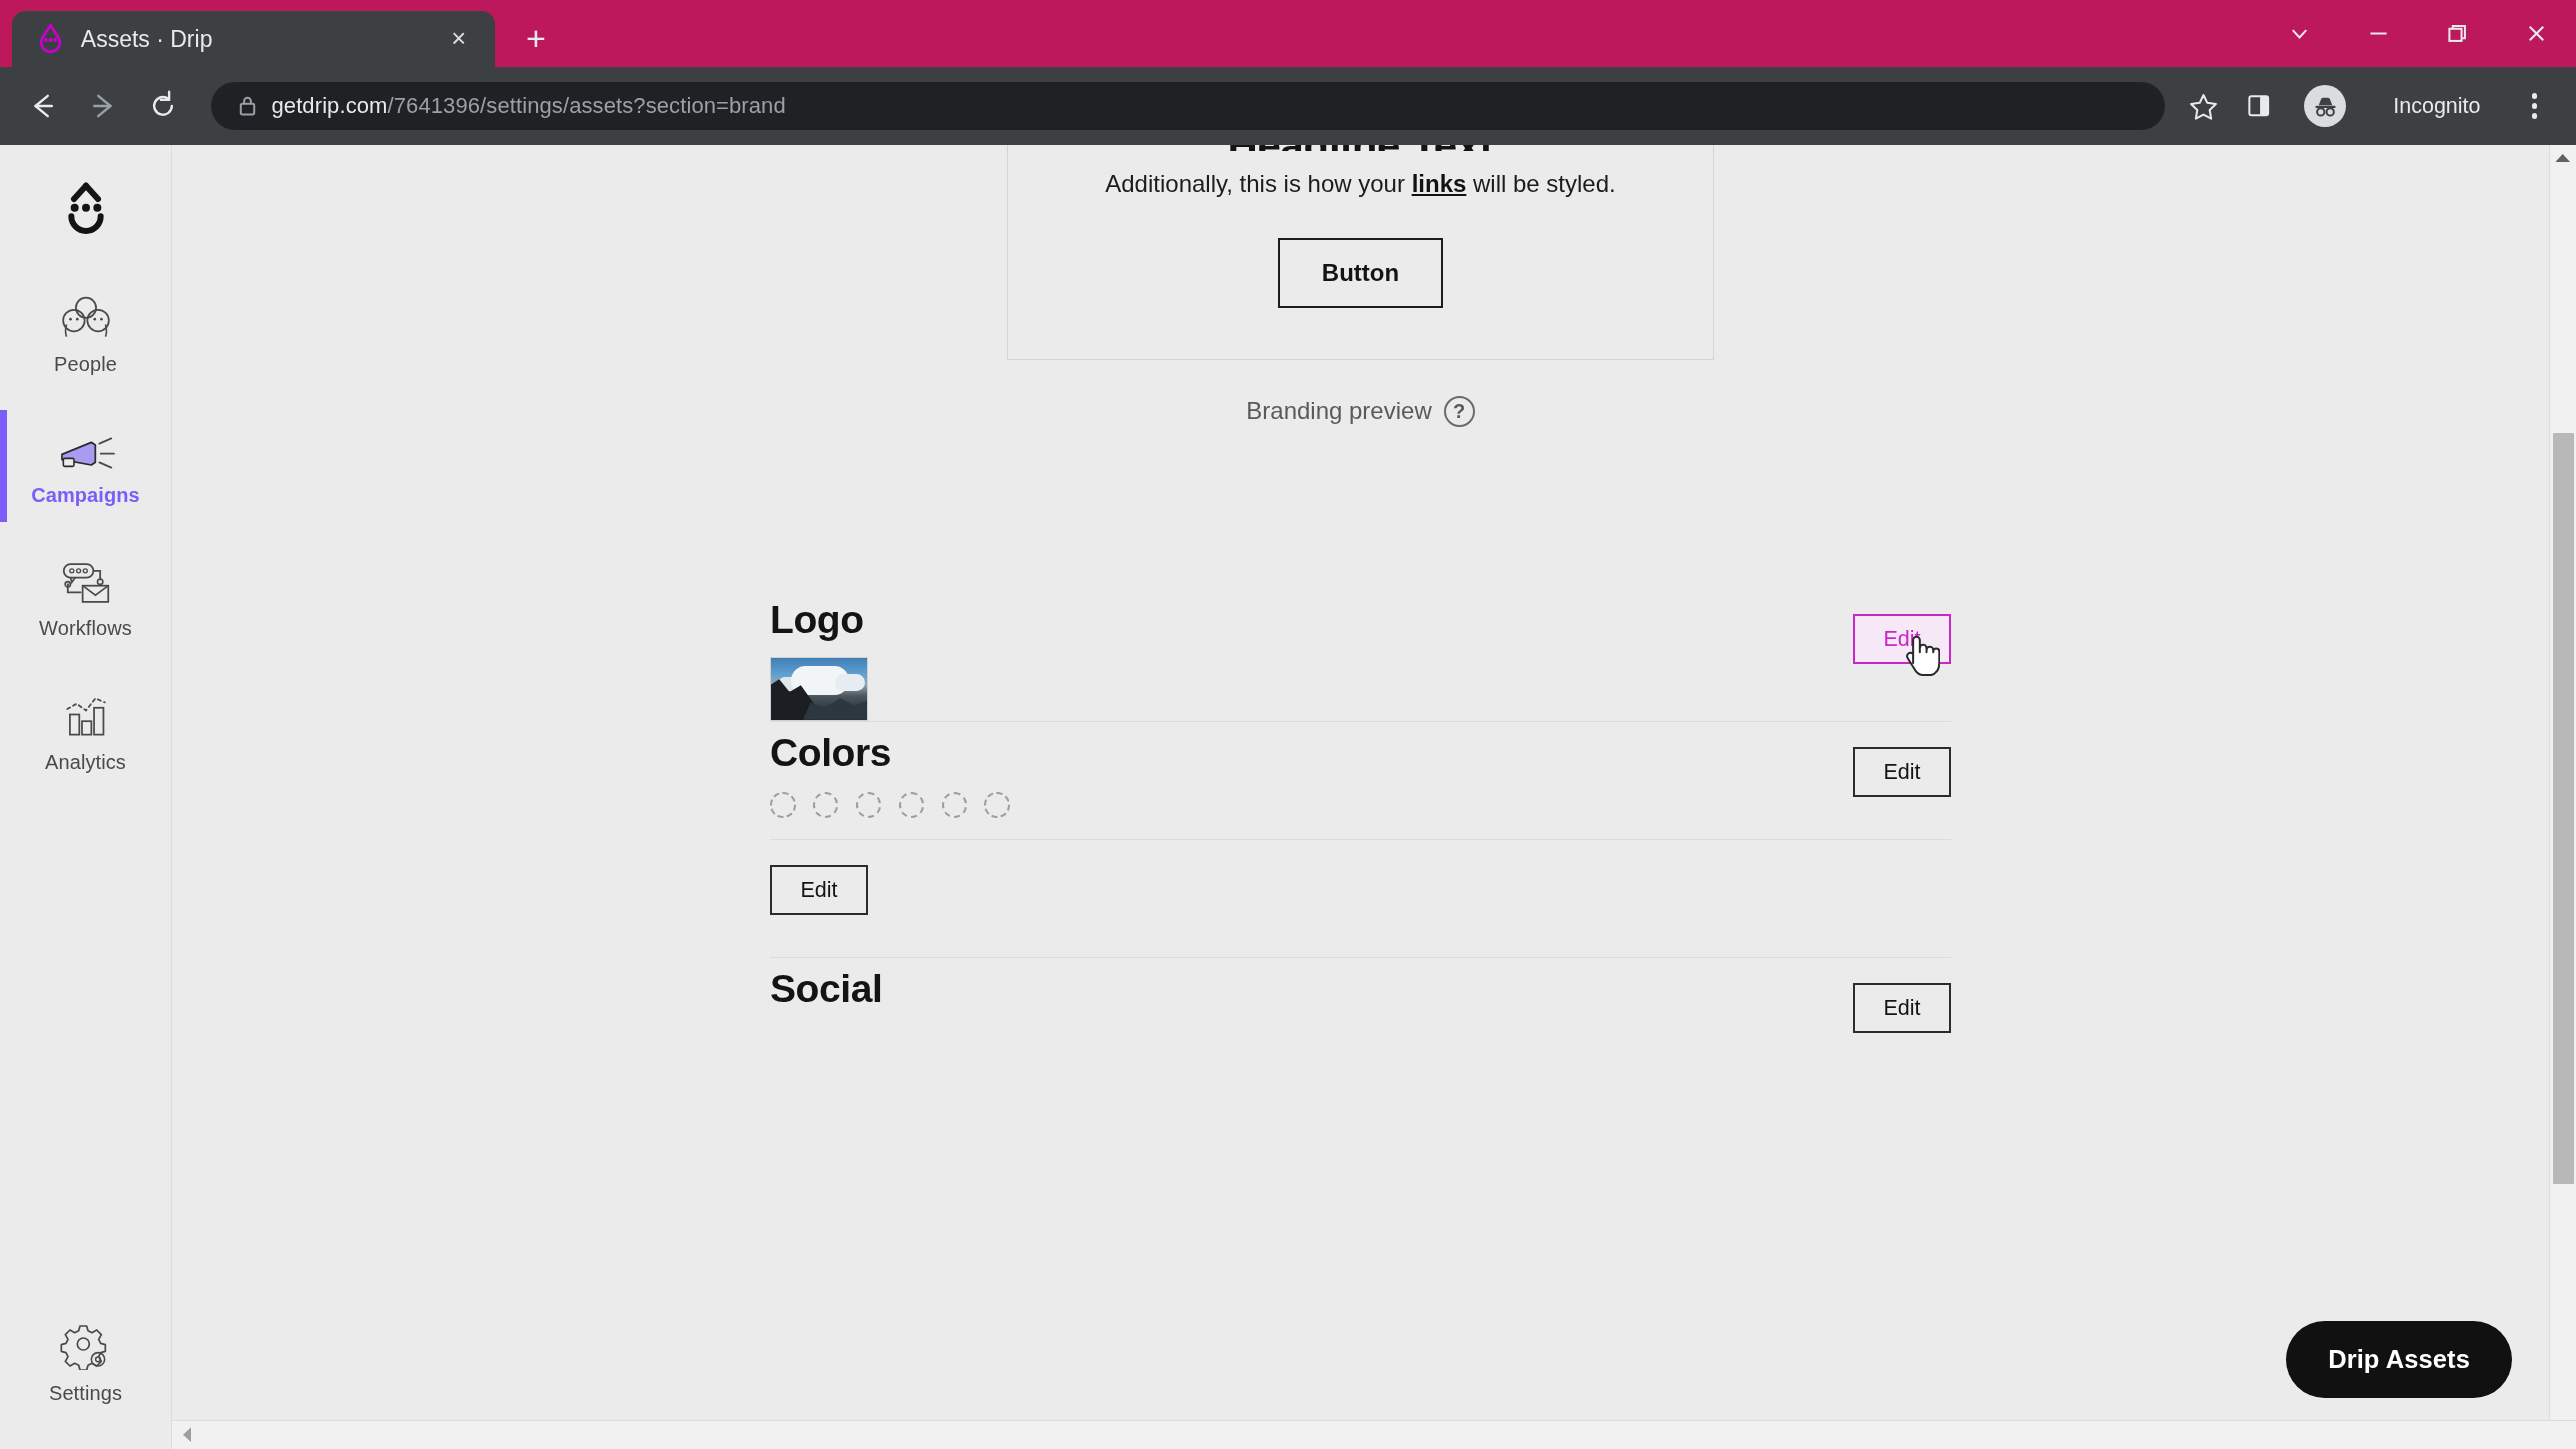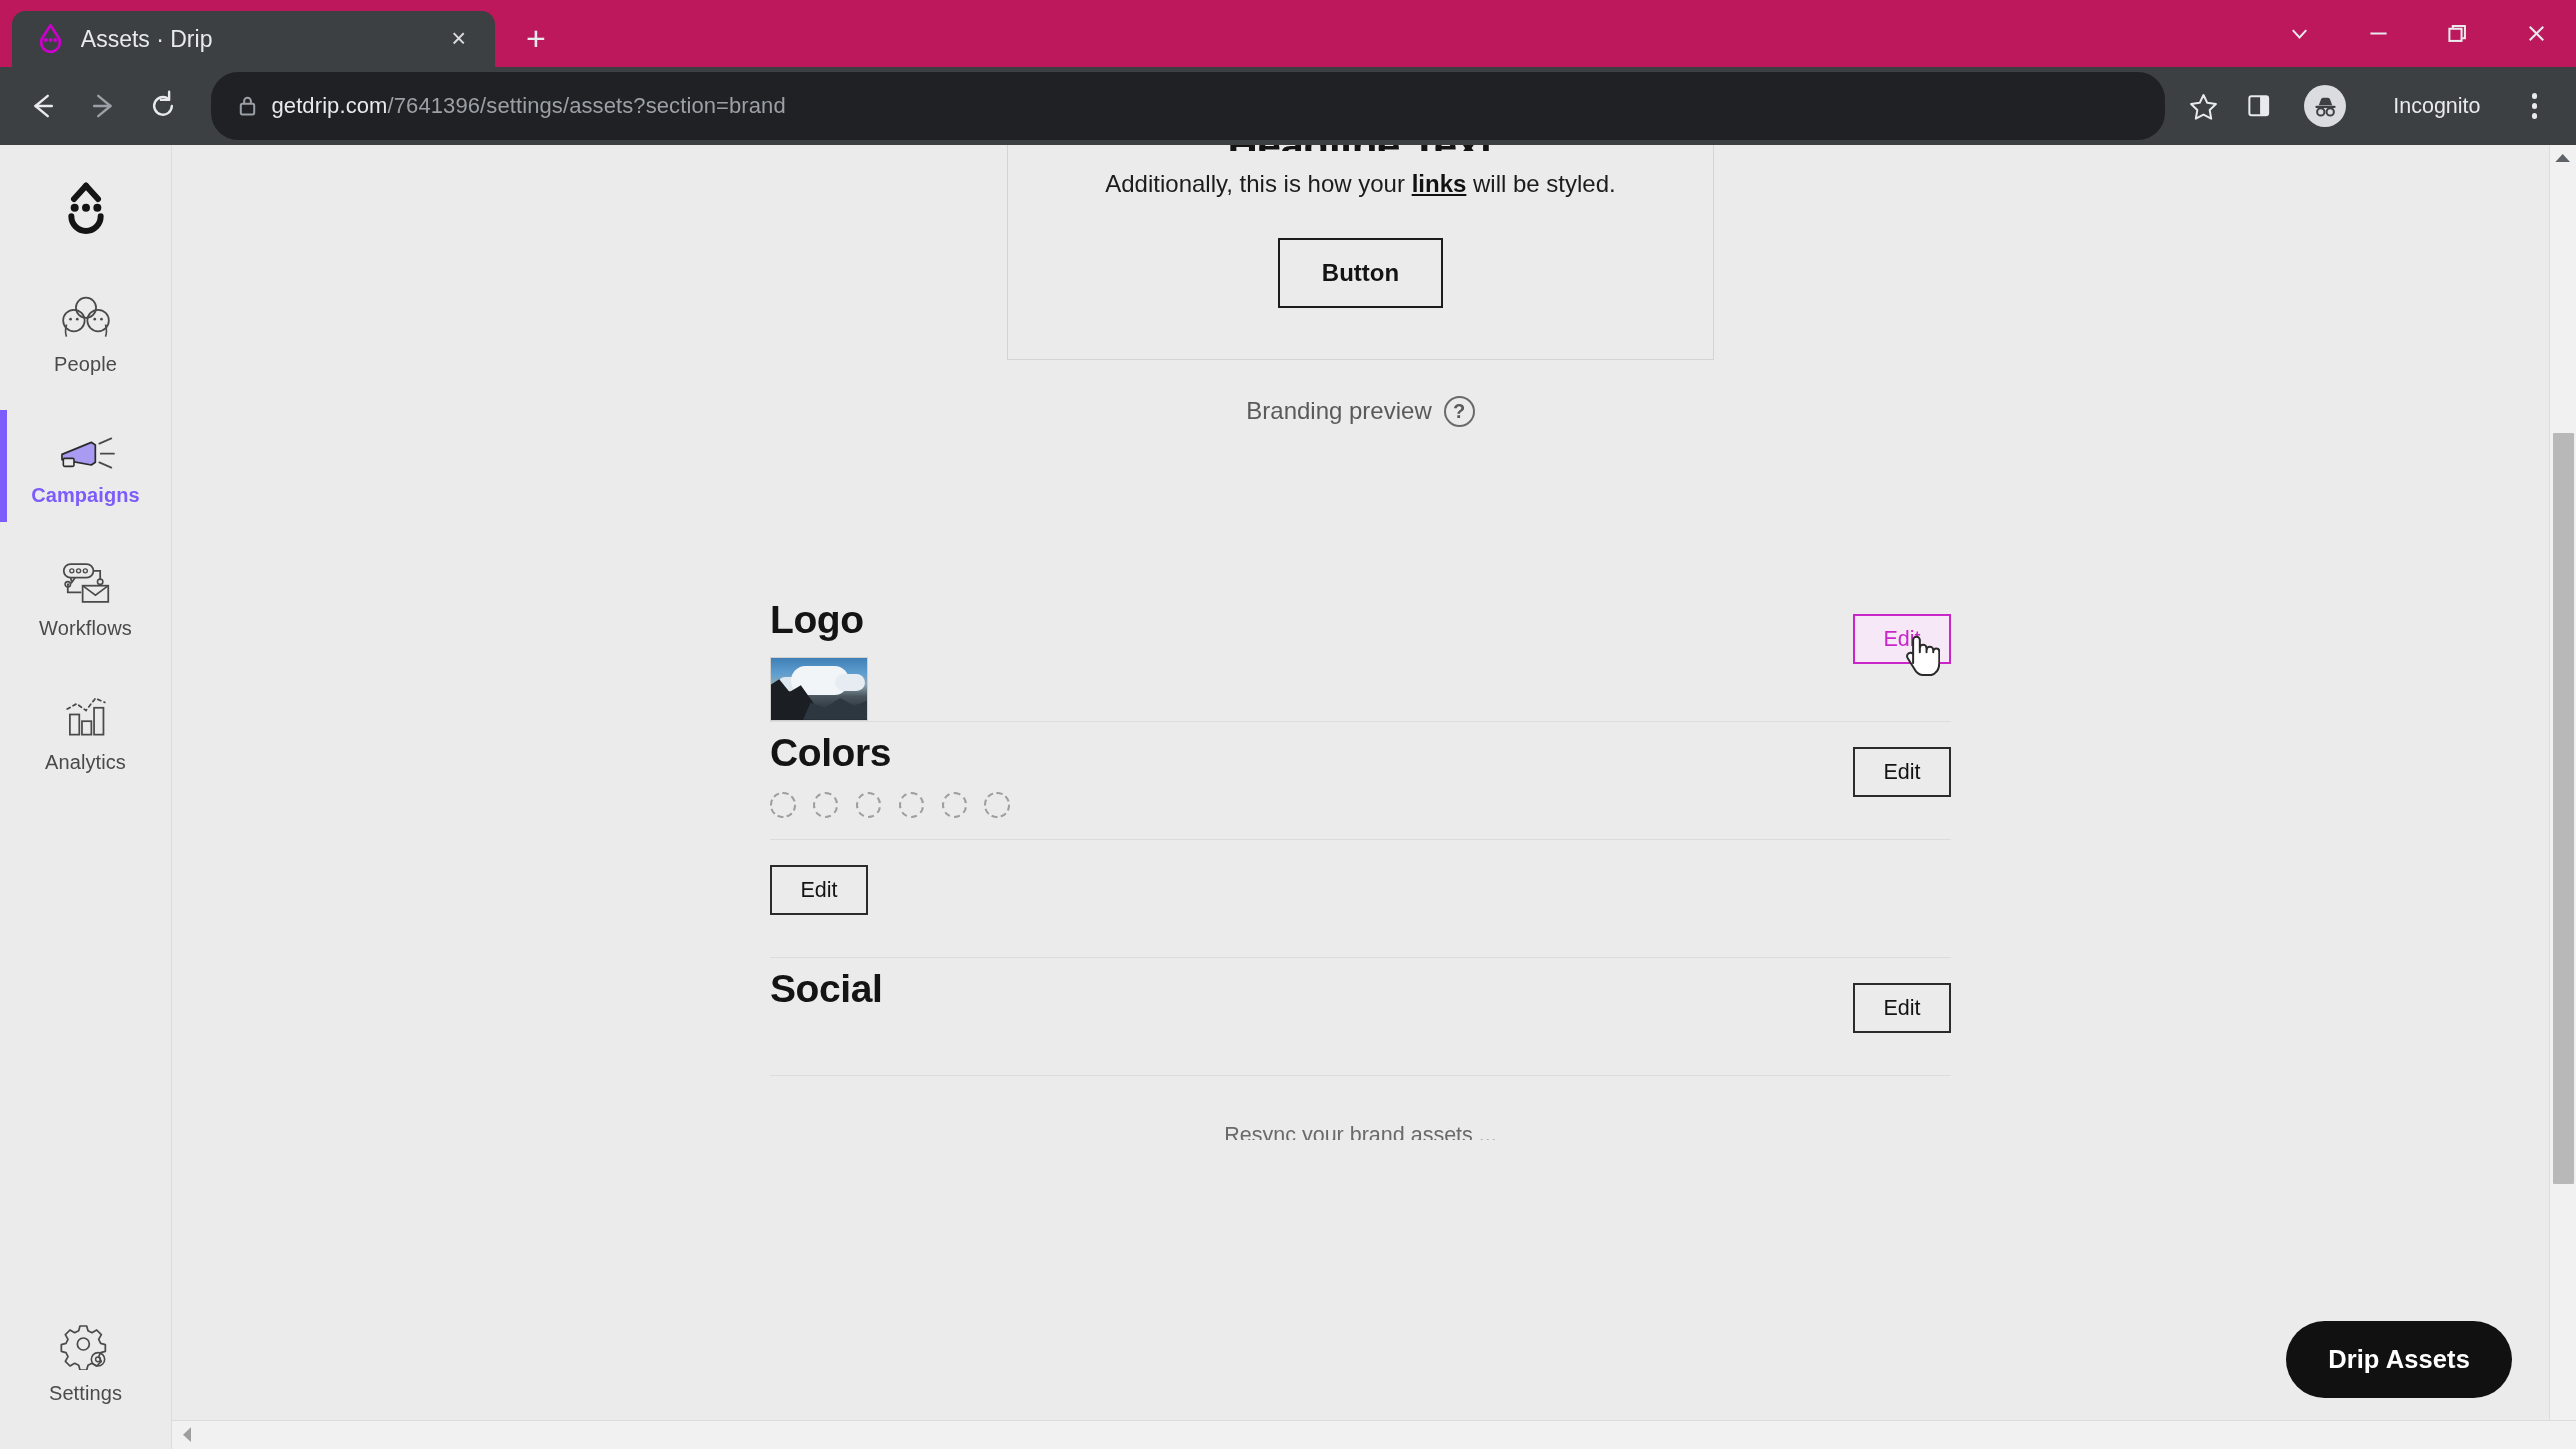--- a/index.html
+++ b/index.html
@@ -74,21 +74,21 @@
   }
   .tb-icon {
     width: 56px; height: 56px; flex:0 0 56px;
     display:flex; align-items:center; justify-content:center;
     color:#e8eaed;
     border-radius: 50%;
     margin-right: 4px;
   }
   .omnibox {
     flex: 1;
-    height: 68px;
+    height: 48px;
     background: #202124;
     border-radius: 27px;
     display:flex; align-items:center;
     padding: 0 19px;
     margin: 0 12px 0 16px;
   }
   .lock { width: 35px; flex:0 0 35px; display:flex; align-items:center; justify-content:center; }
   .url { font-size: 22px; color:#9aa0a6; white-space:nowrap; margin-left: 6.7px; letter-spacing: 0.1px;}
   .url b { color:#e8eaed; font-weight: 400; }
   .star { width: 54px; flex:0 0 54px; display:flex; align-items:center; justify-content:center; }
@@ -593,21 +593,20 @@
             <div class="edit-btn">Edit</div>
           </div>
 
           <div class="asset-row">
             <div class="asset-main">
               <div class="asset-title">Social</div>
             </div>
             <div class="edit-btn">Edit</div>
           </div>
 
-          <div class="resync">Resync your brand assets ...</div>
         </section>
 
       </div>
 
       <div class="support">Drip Assets</div>
 
       <div class="vscroll">
         <div class="arrow-up">
           <svg width="17.4" height="12" viewBox="0 0 26 18">
               <path d="M13 3 L24 15 L2 15 Z" fill="#5f6368"></path>

